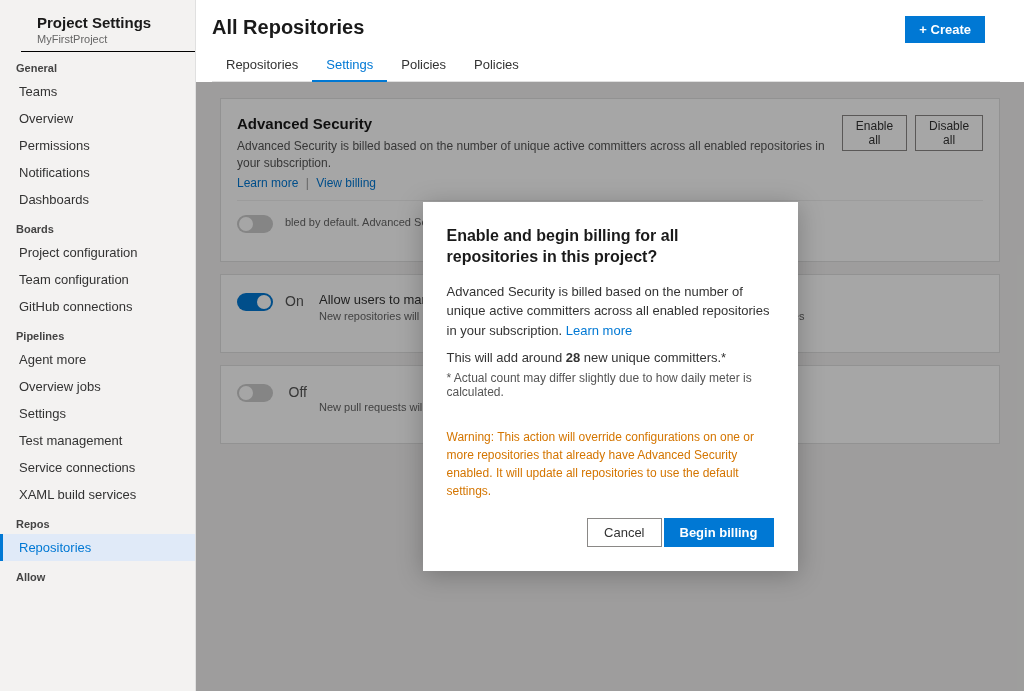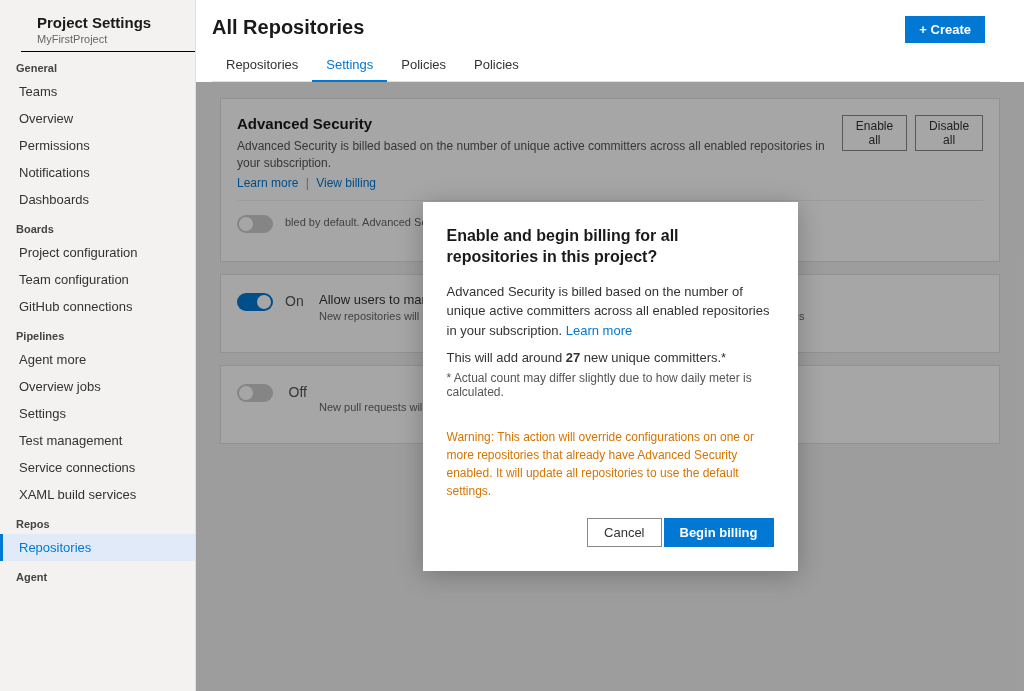--- a/index.html
+++ b/index.html
@@ -345,21 +345,21 @@
     </div>
   <div class="sidebar-item">
       <span>XAML build services</span>
     </div>
 
   <div class="sidebar-section-label">Repos</div>
   <div class="sidebar-item active">
       <span>Repositories</span>
     </div>
 
-  <div class="sidebar-section-label">Agent</div>
+  <div class="sidebar-section-label">Allow</div>
 </div>
 
 <div class="main">
   <div class="main-header">
     <div class="main-title">All Repositories</div>
     <div class="main-actions">
       <button class="btn-create">+ Create</button>
     </div>
     <div class="tabs">
       <div class="tab">Repositories</div>
@@ -427,21 +427,21 @@
     </div>
 
     <div class="overlay">
       <div class="dialog">
         <div class="dialog-title">Enable and begin billing for all repositories in this project?</div>
         <div class="dialog-body">
           <span>Advanced Security is billed based on the number of unique active committers across all enabled repositories in your subscription.</span>
           <a>Learn more</a>
         </div>
         <div class="dialog-count">
-          <span>This will add around </span><strong>27</strong><span> new unique committers.*</span>
+          <span>This will add around </span><strong>28</strong><span> new unique committers.*</span>
         </div>
         <div class="dialog-note">* Actual count may differ slightly due to how daily meter is calculated.</div>
         <div class="dialog-warning">Warning: This action will override configurations on one or more repositories that already have Advanced Security enabled. It will update all repositories to use the default settings.</div>
         <div class="dialog-footer">
           <button class="btn-cancel">Cancel</button>
           <button class="btn-primary">Begin billing</button>
         </div>
       </div>
     </div>
 

